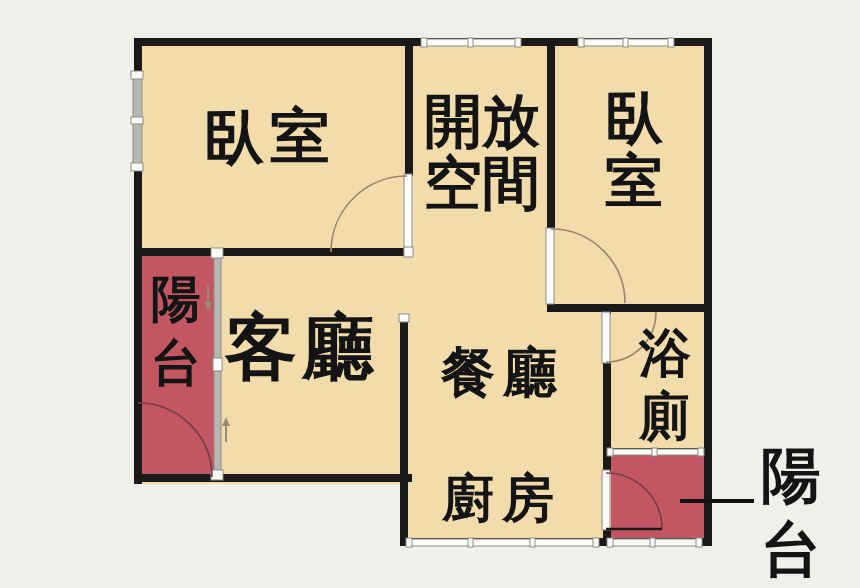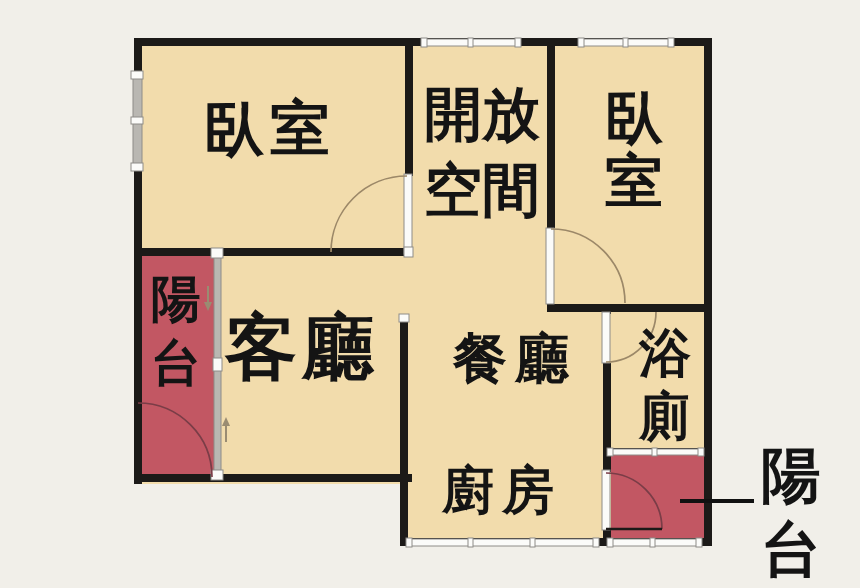--- a/index.html
+++ b/index.html
@@ -22,27 +22,27 @@
   .leaf{stroke:var(--door_leaf);stroke-width:2.5;}
   .leader{stroke:var(--leader);stroke-width:4;}
   .arrow-line{stroke:var(--arrow);stroke-width:2;fill:none;}
   .arrow-head{fill:var(--arrow);}
   .label{
     position:absolute;transform:translate(-50%,-50%);
     color:var(--text);font-weight:600;white-space:pre-line;
     text-align:center;line-height:1.08;
   }
   .lbl-bed1{font-size:60px;letter-spacing:6px;}
-  .lbl-open{font-size:58px;line-height:76px;text-align:center;}
+  .lbl-open{font-size:58px;line-height:62px;text-align:center;}
   .lbl-bed2{font-size:58px;line-height:64px;}
   .lbl-bal1{font-size:50px;line-height:64px;}
   .lbl-living{font-size:72px;letter-spacing:5px;}
   .lbl-dining{font-size:54px;letter-spacing:8px;}
   .lbl-bath{font-size:52px;line-height:63px;}
-  .lbl-kitchen{font-size:52px;letter-spacing:8px;}
+  .lbl-kitchen{font-size:52px;letter-spacing:8px;margin-top:8px;}
   .lbl-bal2{font-size:60px;line-height:74px;}
 </style>
 </head>
 <body>
 
 <div class="page">
 
   <svg width="860" height="588" viewBox="0 0 860 588">
 
     <rect class="base" x="134" y="38" width="578" height="508"></rect>
@@ -117,28 +117,28 @@
     <path class="arcR" d="M138 403 A74 74 0 0 1 212 477"></path>
 
     <line class="arrow-line" x1="208" y1="286" x2="208" y2="303"></line>
     <polygon class="arrow-head" points="204,302 212,302 208,311"></polygon>
     <line class="arrow-line" x1="226" y1="442" x2="226" y2="425"></line>
     <polygon class="arrow-head" points="222,426 230,426 226,417"></polygon>
 
     <line class="leader" x1="680" y1="501" x2="754" y2="501"></line>
   </svg>
 
-  <div class="label lbl-bed1" style="left:270px;top:129px;text-align:right;">臥室</div>
+  <div class="label lbl-bed1" style="left:270px;top:137px;text-align:right;">臥室</div>
   <div class="label lbl-open" style="left:482px;top:152px;">開放
 空間</div>
   <div class="label lbl-bed2" style="left:634px;top:149px;">臥
 室</div>
   <div class="label lbl-bal1" style="left:176px;top:331px;">陽
 台</div>
   <div class="label lbl-living" style="left:302px;top:348px;">客廳</div>
-  <div class="label lbl-dining" style="left:503px;top:358px;margin-left:12px;">餐廳</div>
+  <div class="label lbl-dining" style="left:503px;top:372px;">餐廳</div>
   <div class="label lbl-bath" style="left:665px;top:385px;">浴
 廁</div>
   <div class="label lbl-kitchen" style="left:502px;top:490px;">廚房</div>
   <div class="label lbl-bal2" style="left:791px;top:513px;">陽
 台</div>
 
 </div>
 
 </body></html>

